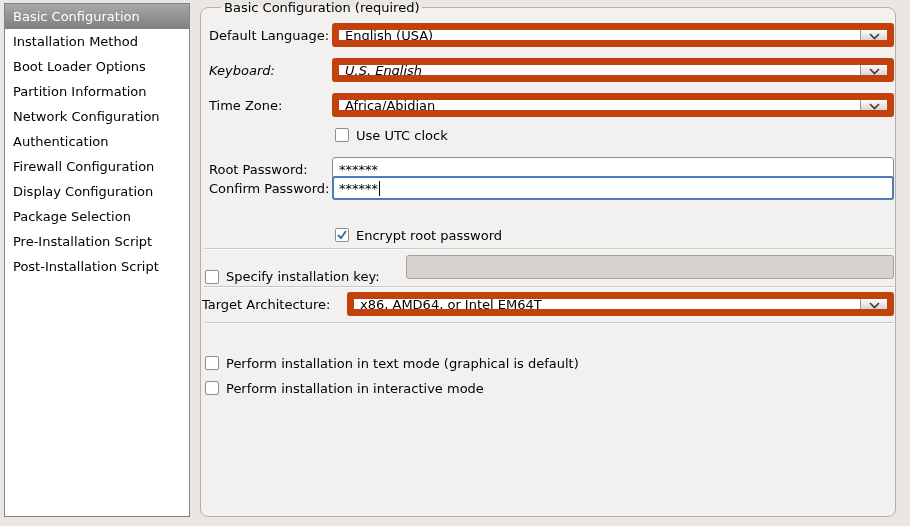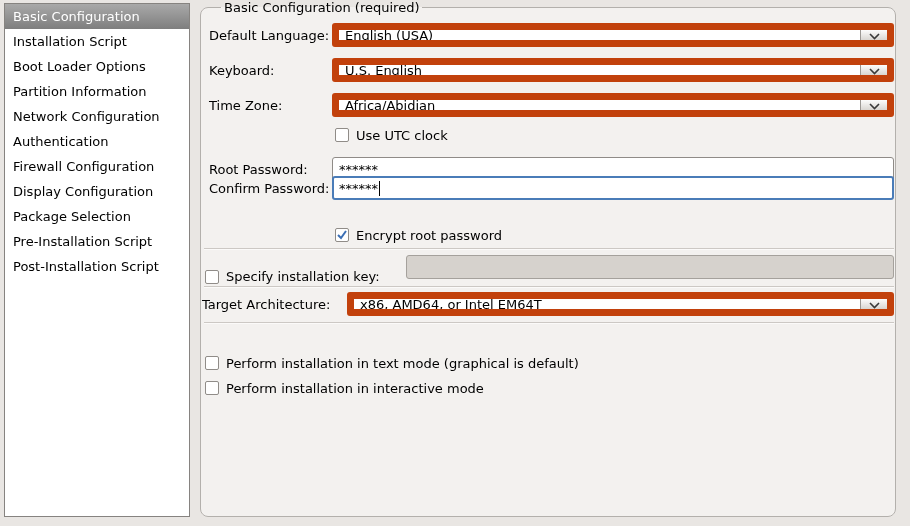--- a/index.html
+++ b/index.html
@@ -36,21 +36,21 @@
 
   .separator{position:absolute;left:204px;width:690px;height:1px;background:#ccc8c4;border-bottom:1px solid #fbfaf9;}
 </style>
 </head>
 <body>
 
 <div id="app">
 
   <div id="sidebar">
     <div class="side-item selected">Basic Configuration</div>
-    <div class="side-item">Installation Script</div>
+    <div class="side-item">Installation Method</div>
     <div class="side-item">Boot Loader Options</div>
     <div class="side-item">Partition Information</div>
     <div class="side-item">Network Configuration</div>
     <div class="side-item">Authentication</div>
     <div class="side-item">Firewall Configuration</div>
     <div class="side-item">Display Configuration</div>
     <div class="side-item">Package Selection</div>
     <div class="side-item">Pre-Installation Script</div>
     <div class="side-item">Post-Installation Script</div>
   </div>
@@ -64,21 +64,21 @@
     <div class="combo">
       <div class="combo-value">English (USA)</div>
       <div class="combo-btn">
         <span><svg width="11" height="7" viewBox="0 0 11 7">
               <path d="M1 1 L5.5 5.5 L10 1" fill="none" stroke="#3a3a3a" stroke-width="1.6"></path>
             </svg></span>
       </div>
     </div>
   </div>
 
-  <div class="row" style="left:209px;top:58px;width:685px;height:24px;">
+  <div class="row" style="left:209px;top:58px;width:685px;height:24px;font-style:italic;">
     <span class="flabel lab-w1">Keyboard:</span>
     <div class="combo">
       <div class="combo-value">U.S. English</div>
       <div class="combo-btn">
         <span><svg width="11" height="7" viewBox="0 0 11 7">
               <path d="M1 1 L5.5 5.5 L10 1" fill="none" stroke="#3a3a3a" stroke-width="1.6"></path>
             </svg></span>
       </div>
     </div>
   </div>

